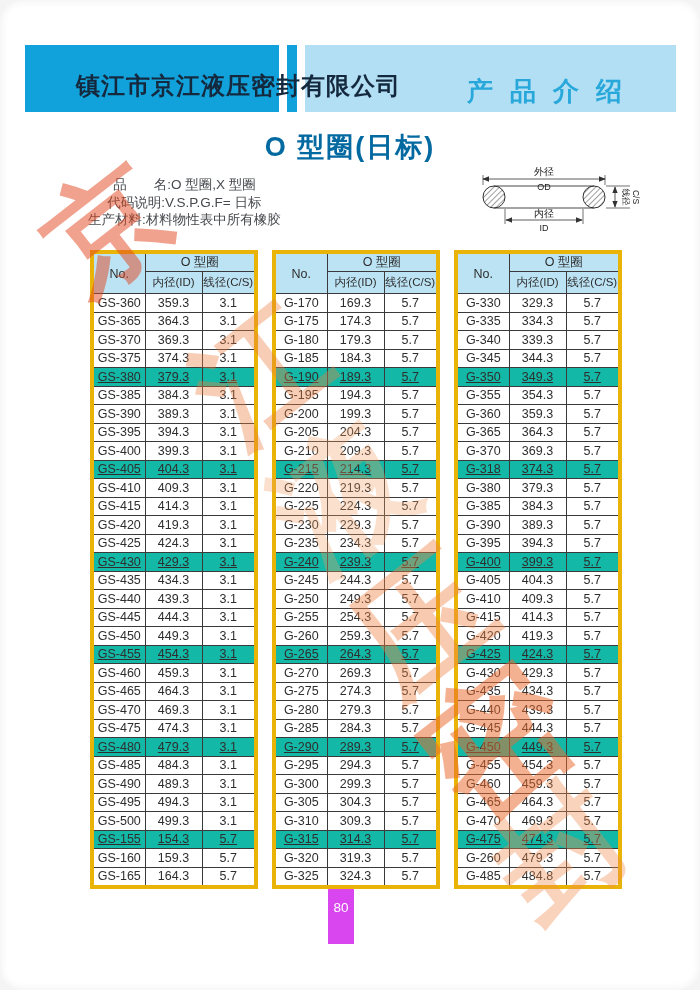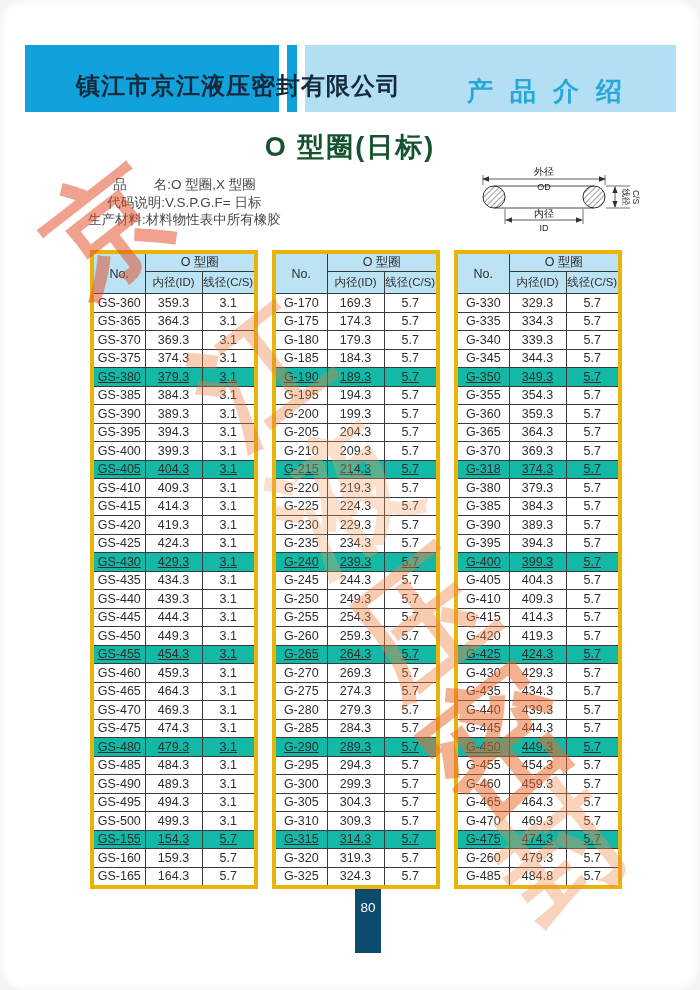--- a/index.html
+++ b/index.html
@@ -18,21 +18,21 @@
     font-family:"DejaVu Serif",serif;font-size:24px;font-weight:700;
     color:#15293E;letter-spacing:1px;white-space:nowrap;
   }
   .section-text{
     position:absolute;left:467px;top:74px;
     font-size:26px;font-weight:700;color:#28A7DB;letter-spacing:17px;white-space:nowrap;
   }
   
   .title{
     position:absolute;left:0;right:0;top:129px;text-align:center;
-    font-size:27px;font-weight:600;color:#14532d;margin:0;letter-spacing:2px;
+    font-size:27px;font-weight:600;color:#0369a1;margin:0;letter-spacing:2px;
   }
   
   .info{position:absolute;left:88px;top:176px;font-size:13.5px;color:#46494D;line-height:17.5px;}
   .info div{white-space:nowrap;text-align:center;}
   
   .diagram{position:absolute;left:460px;top:158px;}
   
   .otable{position:absolute;top:250px;border-collapse:collapse;table-layout:fixed;}
   .otable th,.otable td{
     border:1px solid #3A3A3A;text-align:center;padding:0;
@@ -49,21 +49,21 @@
   .watermark{position:absolute;left:0;top:0;width:700px;height:990px;pointer-events:none;z-index:6;}
   .wm{position:absolute;font-weight:700;font-family:"DejaVu Serif",serif;transform:rotate(-38deg);}
   .wm0{left:48px;  top:148px;font-size:120px;color:rgba(226,70,30,0.50);}
   .wm1{left:198px; top:288px;font-size:128px;color:rgba(235,125,60,0.38);}
   .wm2{left:278px; top:408px;font-size:134px;color:rgba(240,160,100,0.32);}
   .wm3{left:356px; top:535px;font-size:134px;color:rgba(238,130,70,0.42);}
   .wm4{left:428px; top:648px;font-size:140px;color:rgba(233,105,45,0.52);}
   .wm5{left:498px; top:768px;font-size:126px;color:rgba(240,140,80,0.38);}
   
   .pagenum{
-    position:absolute;left:355px;top:889px;width:26px;height:64px;background:#0c4a6e;
+    position:absolute;left:328px;top:889px;width:26px;height:55px;background:#d946ef;
     color:#ffffff;font-size:13.5px;text-align:center;padding-top:11px;box-sizing:border-box;
   }
 </style>
 </head>
 <body>
 
 <div class="page">
 
   <div>
     <div class="band-left"></div>

